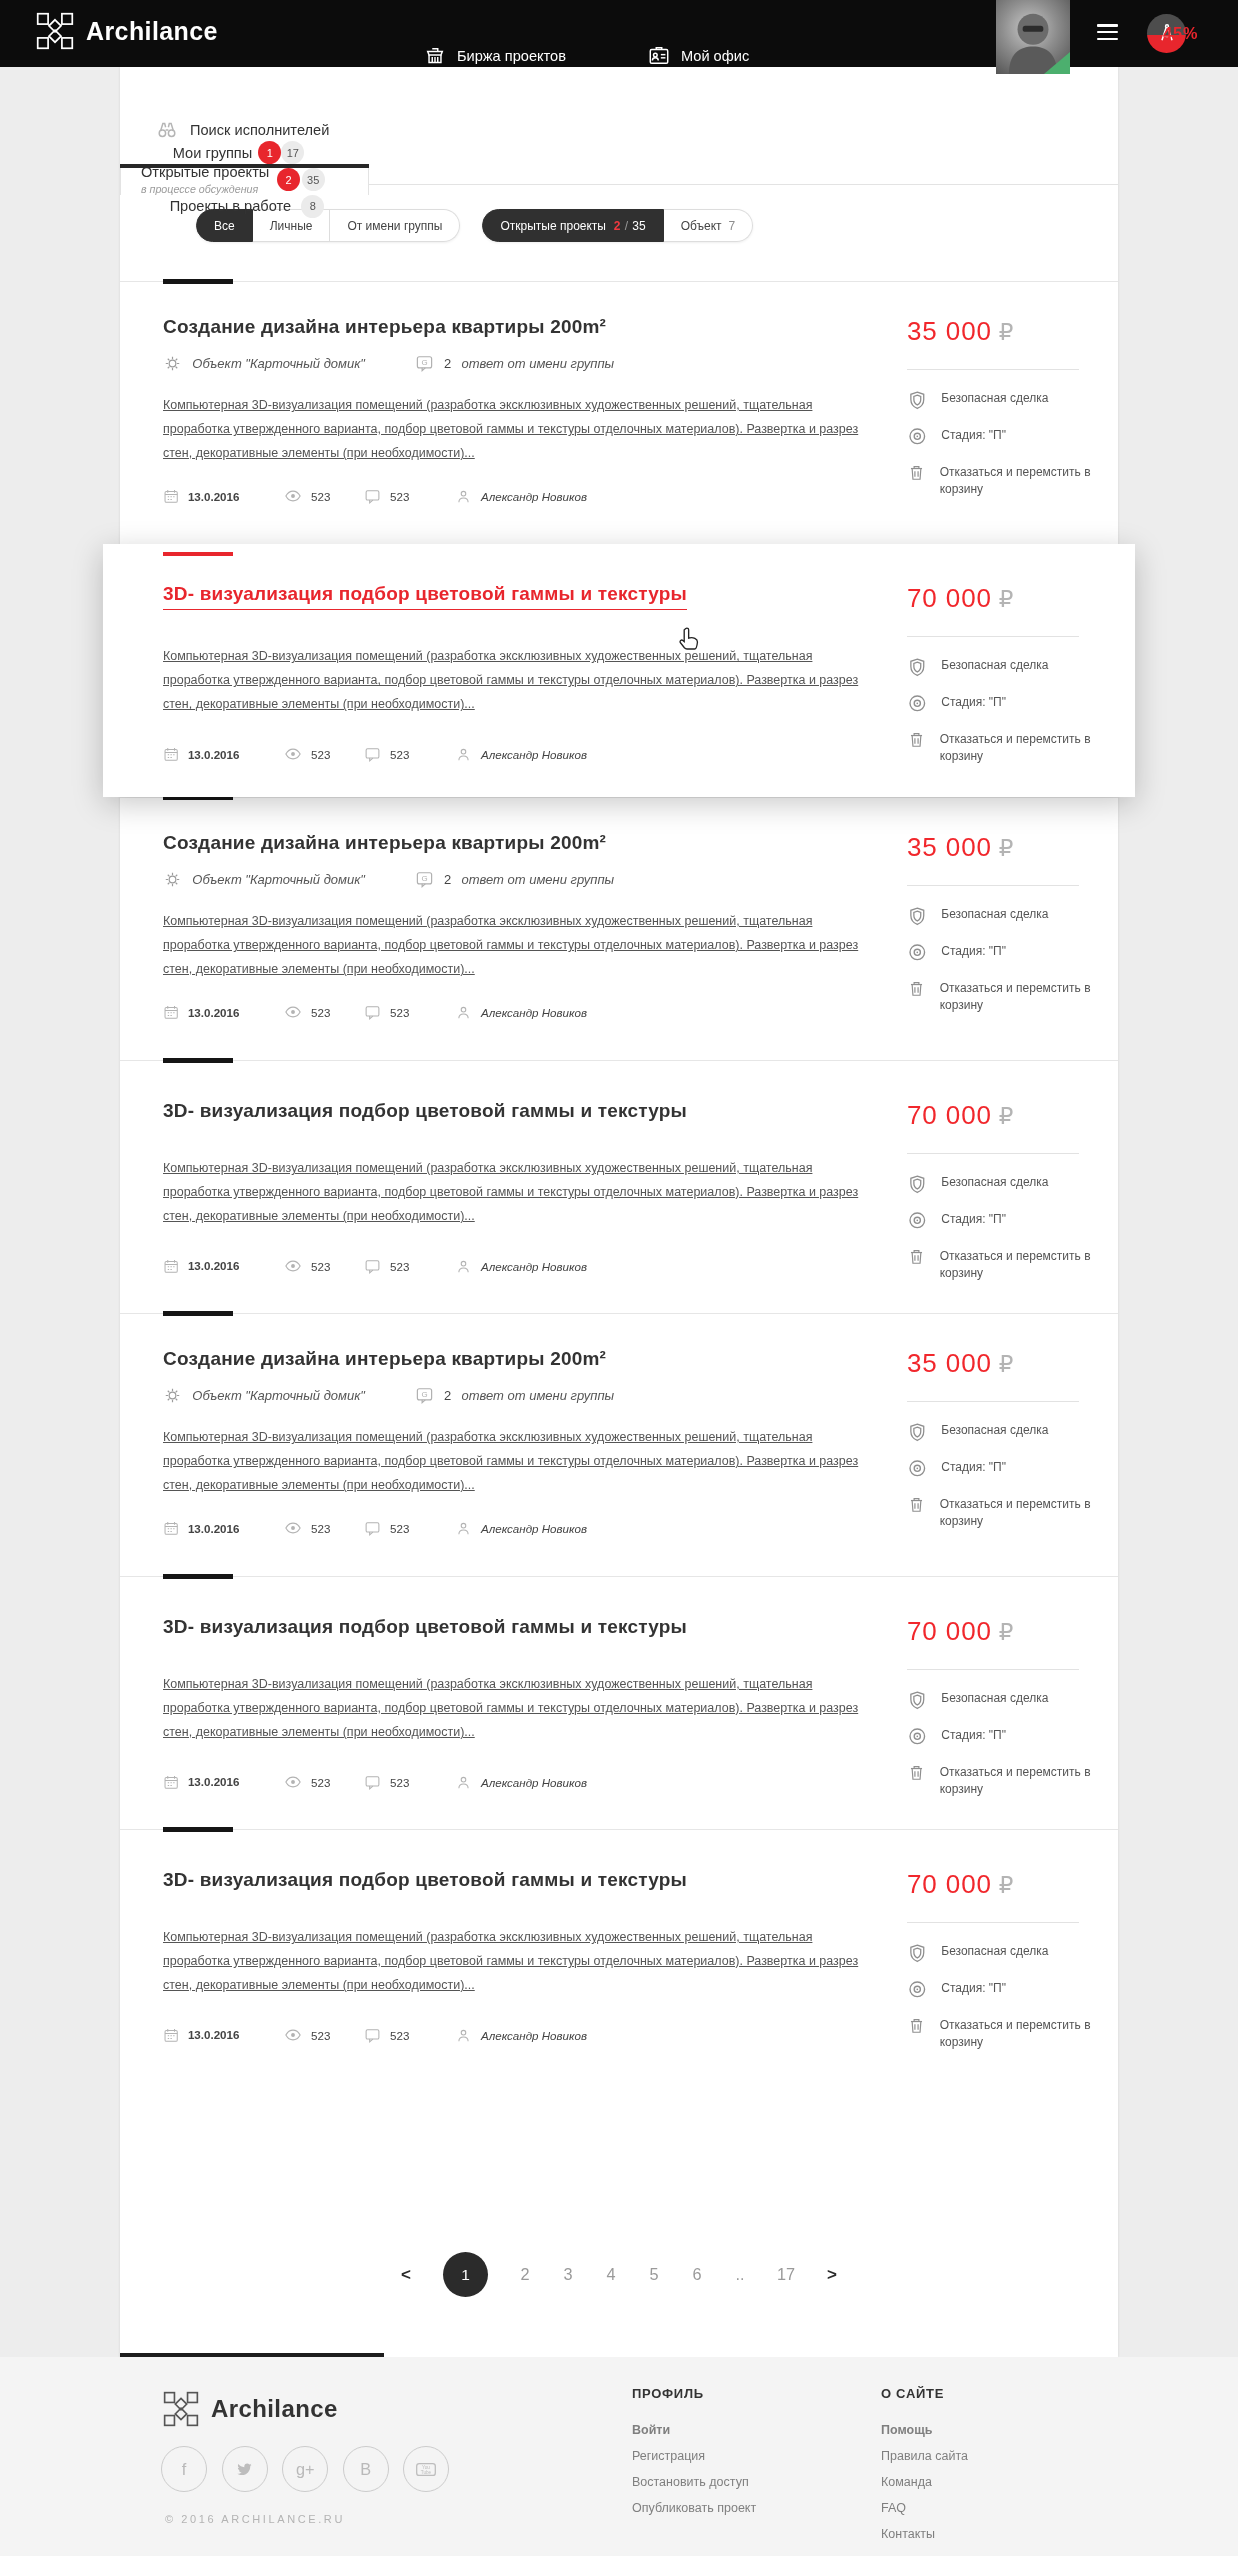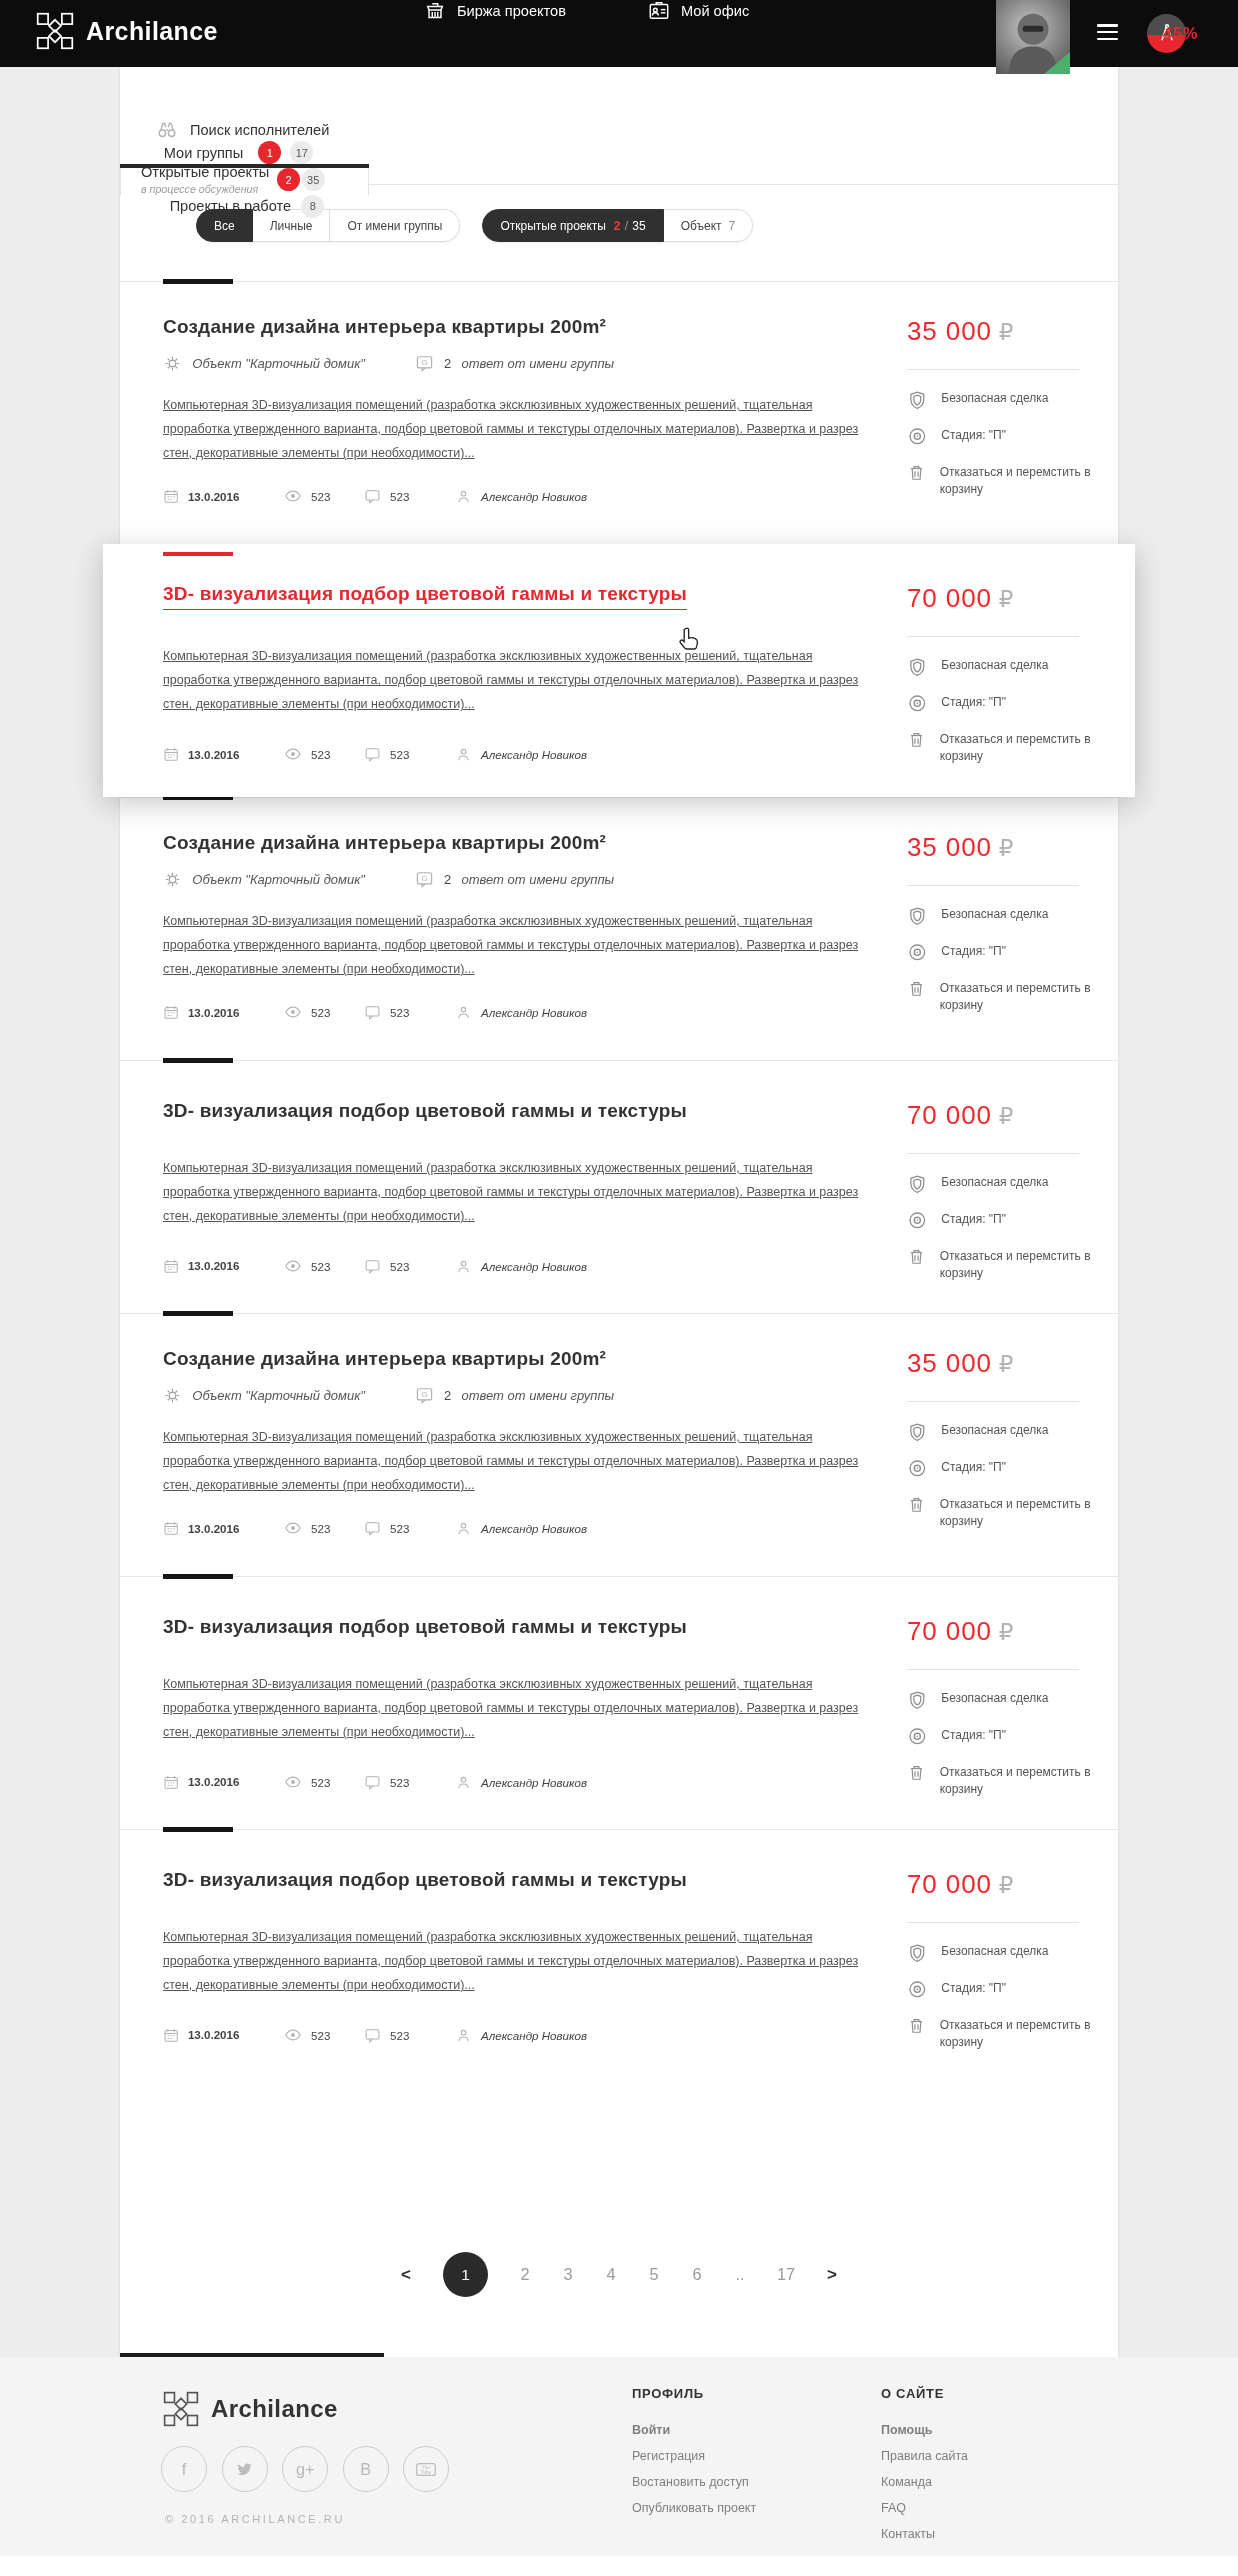--- a/index.html
+++ b/index.html
@@ -3,21 +3,21 @@
 <meta charset="utf-8">
 <style>
   * { margin:0; padding:0; box-sizing:border-box; }
   body { font-family:"Liberation Sans","DejaVu Sans",sans-serif; background:#e9e9e9; }
   .page { position:relative; width:1238px; height:2576px; background:#ededed; overflow:hidden; }
 
   
   .hdr { position:absolute; top:0; left:0; width:100%; height:67px; background:#0c0c0c; z-index:30; }
   .brand { position:absolute; left:36px; top:12px; display:flex; align-items:center; gap:12px; }
   .brand-name { color:#fff; font-size:25px; font-weight:700; letter-spacing:0.4px; }
-  .hdr-nav { position:absolute; left:424px; top:0; height:67px; display:flex; align-items:flex-start; gap:82px; }
+  .hdr-nav { position:absolute; left:424px; top:0; height:67px; display:flex; align-items:flex-end; gap:82px; }
   .hdr-nav-item { display:flex; align-items:center; gap:11px; color:#fff; font-size:14.6px; cursor:pointer; }
   .hdr-photo { position:absolute; left:996px; top:0; width:74px; height:74px; background:
       radial-gradient(circle at 45% 38%, #c9c9c9 0%, #8d8d8d 45%, #4c4c4c 100%); overflow:hidden; }
   .hdr-photo .tri { position:absolute; right:0; bottom:0; width:0; height:0;
       border-left:26px solid transparent; border-bottom:22px solid #4caf6e; }
   .hamburger { position:absolute; left:1097px; top:24px; width:20.6px; cursor:pointer; }
   .hamburger span { display:block; height:2.6px; background:#fff; margin-bottom:4.3px; border-radius:0.9px; }
   .pcircle { position:absolute; left:1147px; top:13.7px; width:39px; height:39px; border-radius:50%;
       background:linear-gradient(to bottom,#4d4d4d 55%, #e8262d 55%); display:flex; align-items:center; justify-content:center; }
   .ppercent { position:absolute; left:1163px; top:24px; color:#e8262d; font-size:16.3px; font-weight:700; letter-spacing:0.9px; }
@@ -25,21 +25,21 @@
   
   .container { position:absolute; left:120px; top:67px; width:998px; height:2290px; background:#fff;
       box-shadow:0 0 2.6px rgba(0,0,0,.10); }
   .page-title { margin-top:29px; text-align:center; font-family:"Liberation Serif","DejaVu Serif",serif;
       font-size:30px; font-weight:400; color:#1e1e1e; }
 
   
   .tabs { display:flex; margin-top:52px; border-bottom:0.9px solid #e3e3e3; height:66px;flex-direction:column; }
   .tab { position:relative; display:flex; align-items:center; font-size:14.6px; color:#333; cursor:pointer; }
   .tab-1 { width:258px; padding-left:36px; gap:12px; }
-  .tab-2 { width:237px; justify-content:center; gap:15px; }
+  .tab-2 { width:237px; justify-content:center; gap:6px; }
   .tab-3 { width:249px; padding-left:20px; gap:7.7px; background:#fff; border-left:0.9px solid #e3e3e3;
       border-right:0.9px solid #e3e3e3; margin-bottom:-0.9px; }
   .tab-3::before { content:""; position:absolute; top:0; left:-0.9px; right:-0.9px; height:4.3px; background:#272727; }
   .tab-4 { width:254px; justify-content:center; gap:10.3px; }
   .tab-main { display:flex; flex-direction:column; }
   .tab-sub { font-size:10.7px; font-style:italic; color:#9b9b9b; margin-top:3.4px; }
   .badge { min-width:23px; height:23px; border-radius:50%; display:flex; align-items:center; justify-content:center;
       font-size:11px; padding:0 3.4px; }
   .badge-red { background:#e8262d; color:#fff; z-index:2; }
   .badge-gray { background:#ebebeb; color:#555; margin-left:-6px; }

